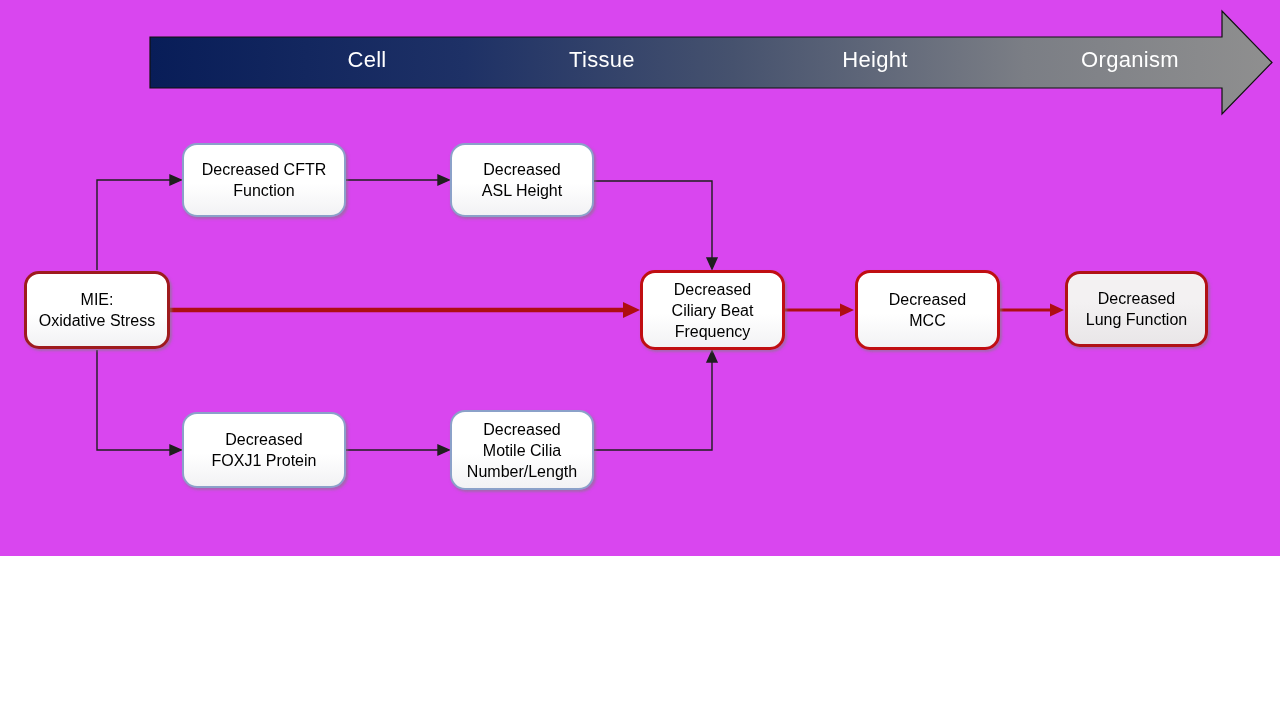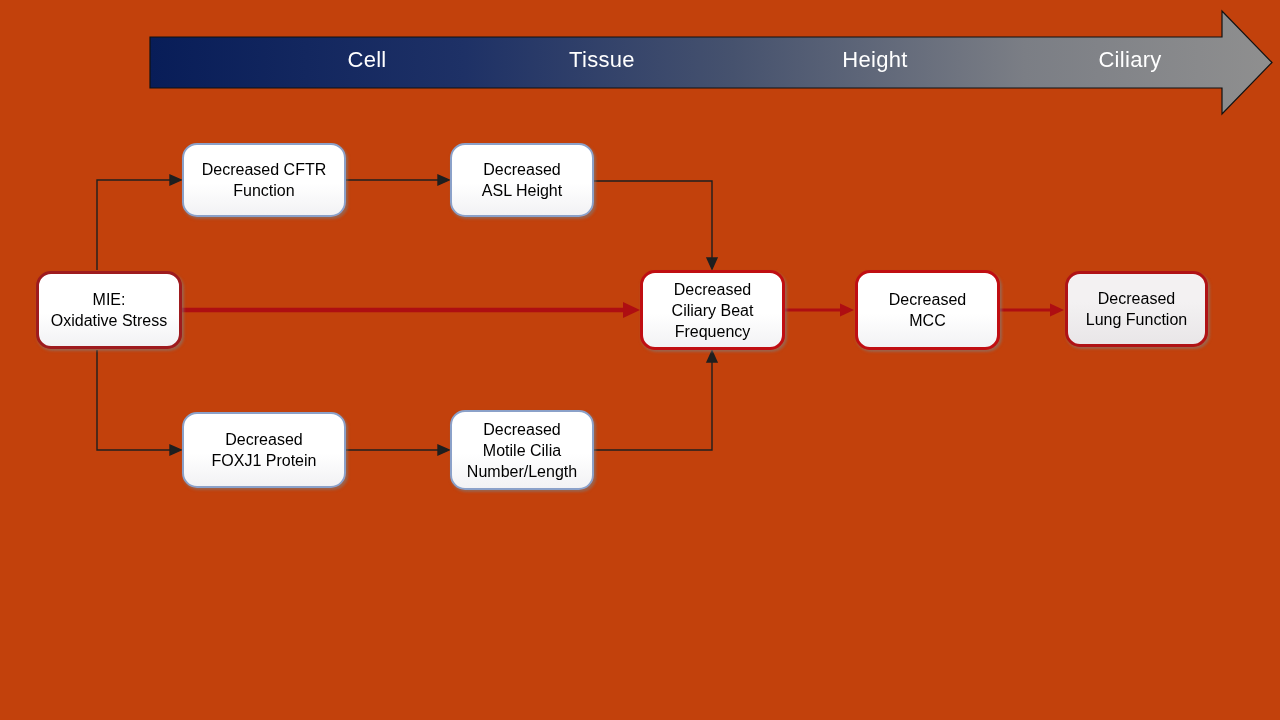--- a/index.html
+++ b/index.html
@@ -1,34 +1,34 @@
 <!DOCTYPE html>
 <html><head>
 <meta charset="utf-8">
 <style>
   html,body { margin:0; padding:0; background:#ffffff; }
   .canvas {
-    position:relative; width:1280px; height:720px; background:#c2410c;
+    position:relative; width:1280px; height:556px; background:#d946ef;
     font-family:"Liberation Sans", sans-serif; overflow:hidden;
   }
   svg.layer { position:absolute; left:0; top:0; }
   .stage-label {
     position:absolute; top:47px; transform:translateX(-50%);
     color:#ffffff; font-size:22px; letter-spacing:0.3px; white-space:nowrap;
   }
   .node {
     position:absolute; display:flex; align-items:center; justify-content:center;
     text-align:center; border-radius:15px;
     background:linear-gradient(180deg,#ffffff 55%,#f2f2f4 100%);
     box-shadow:1.5px 2px 2.5px rgba(125,125,125,0.55);
     font-size:16px; line-height:21px; color:#000000;
   }
   .node .lbl { white-space:pre-line; padding:2px 4px;text-align:center; }
   .node.blue     { border:2px solid #8BA1C9; }
-  .node.red-dark { border:3px solid #9E1B1E;margin-left:12px; }
+  .node.red-dark { border:3px solid #9E1B1E; }
   .node.red      { border:3px solid #C00E12; }
   .node.lung     { border:3px solid #B01215;
                    background:linear-gradient(180deg,#f3f1f2 40%,#e9e6e8 100%); }
 </style>
 </head>
 <body>
 
 <div class="canvas">
 
   <svg class="layer" width="1280" height="720" viewBox="0 0 1280 720">
@@ -83,21 +83,21 @@
       <g>
         <path d="M1000,310 H1051" fill="none" stroke-width="3.2"></path>
         <polygon points="1064,310 1050,303.5 1050,316.5" stroke="none"></polygon>
       </g>
     </g>
   </svg>
 
   <div class="stage-label" style="left:367px">Cell</div>
   <div class="stage-label" style="left:602px">Tissue</div>
   <div class="stage-label" style="left:875px">Height</div>
-  <div class="stage-label" style="left:1130px">Ciliary</div>
+  <div class="stage-label" style="left:1130px">Organism</div>
 
   <div class="node red-dark" style="left:24px;  top:271px; width:140px; height:72px;">
     <span class="lbl">MIE:
 Oxidative Stress</span>
   </div>
 
   <div class="node blue" style="left:182px; top:143px; width:160px; height:70px;">
     <span class="lbl">Decreased CFTR
 Function</span>
   </div>

